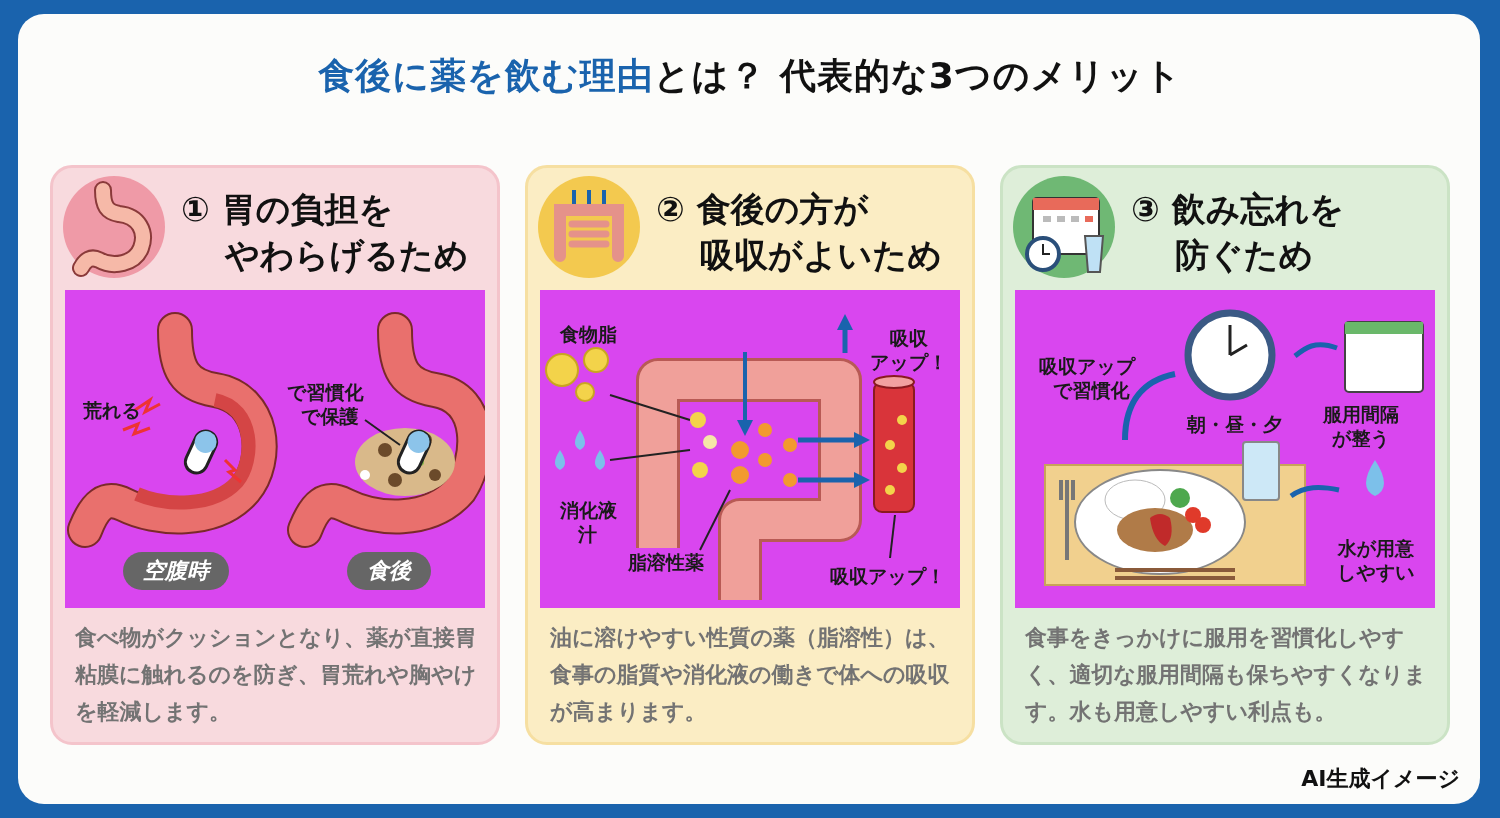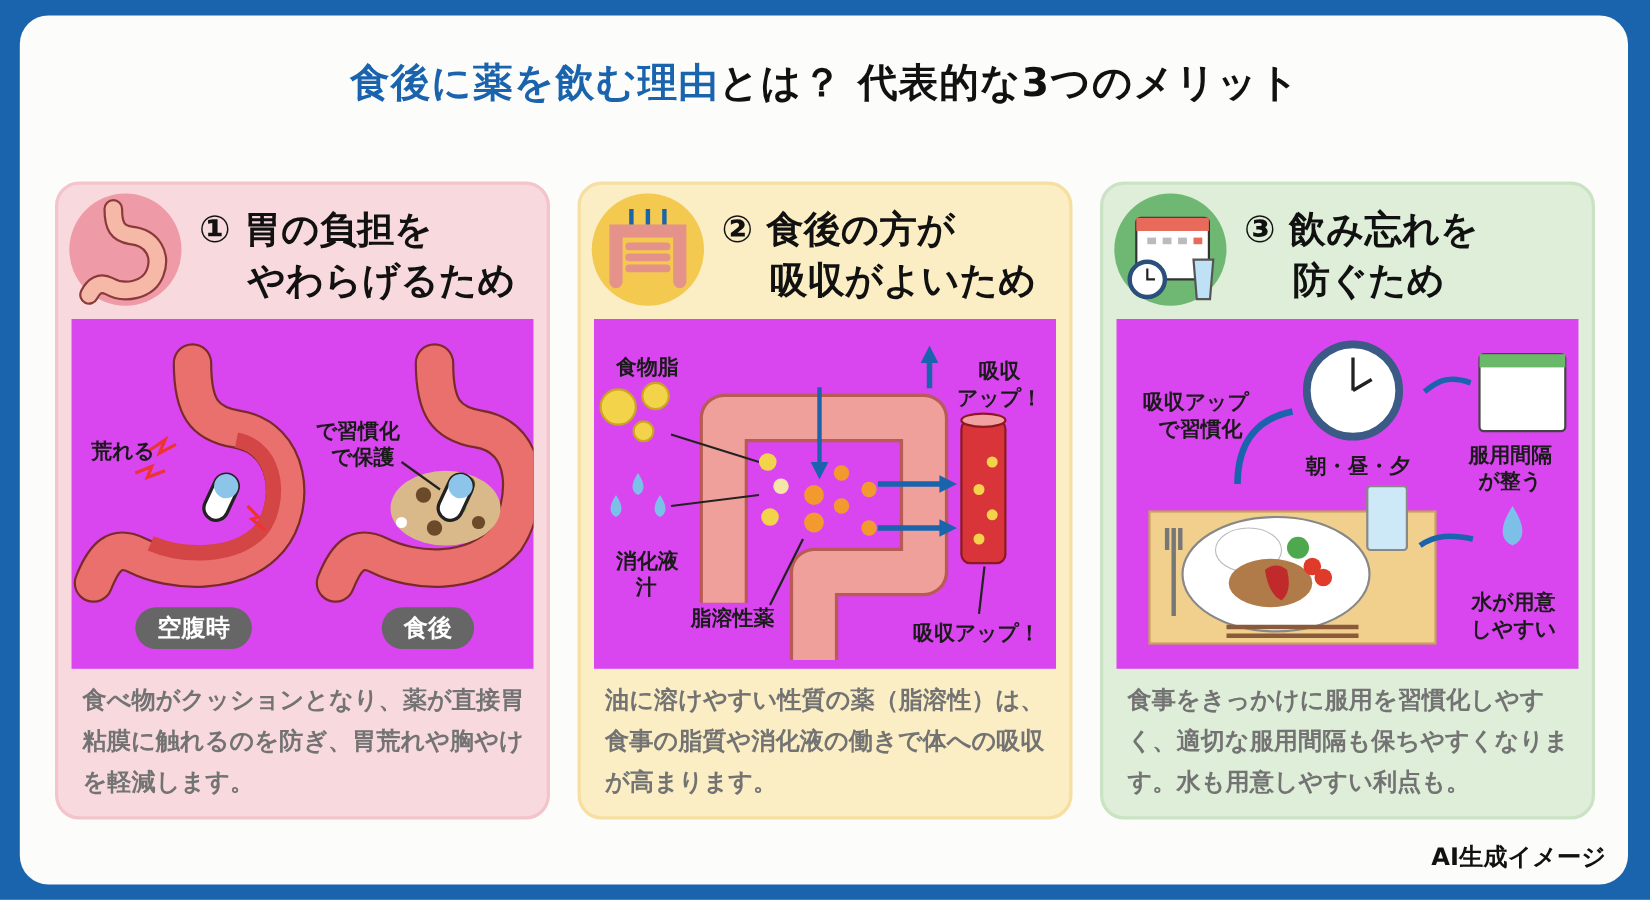--- a/index.html
+++ b/index.html
@@ -15,21 +15,21 @@
   .head{position:absolute;left:0;top:0;width:100%;height:122px;}
   .icon-circle{position:absolute;left:10px;top:8px;width:102px;height:102px;border-radius:50%;}
   .c1 .icon-circle{background:#ef9aa7;}
   .c2 .icon-circle{background:#f3c94f;}
   .c3 .icon-circle{background:#6fb874;}
   .head-text{position:absolute;left:128px;top:18px;font-weight:bold;font-size:34px;color:#111;line-height:46px;}
   .head-text .l2{padding-left:44px;display:block;}
   .illus{position:absolute;left:12px;top:122px;width:420px;height:318px;background:#d946ef;}
   .desc{position:absolute;left:22px;top:451px;width:410px;font-weight:bold;font-size:22px;line-height:37px;color:#737373;}
   .lbl{position:absolute;font-weight:bold;color:#1a1a1a;font-size:19px;line-height:24px;}
-  .pill{position:absolute;background:#666;color:#fff;font-weight:bold;font-size:22px;border-radius:20px;padding:4px 20px;}
+  .pill{position:absolute;background:#666;color:#fff;font-weight:bold;font-size:22px;border-radius:20px;padding:4px 20px;font-style:italic;}
   .footer{position:absolute;right:40px;bottom:24px;font-weight:bold;font-size:22px;color:#111;}
   svg{position:absolute;}
 </style>
 </head>
 <body>
 
 <div class="frame"></div>
 
 <div class="title">
   <span class="blue">食後に薬を飲む理由</span><span class="black">とは？ 代表的な3つのメリット</span>
@@ -179,19 +179,19 @@
         <circle cx="178" cy="225" r="8" fill="#e03a2a"></circle>
         <circle cx="188" cy="235" r="8" fill="#e03a2a"></circle>
       <rect x="228" y="152" width="36" height="58" rx="3" fill="#cde8f7" stroke="#888" stroke-width="2"></rect>
       <path d="M324 200 C305 196 290 196 276 206" stroke="#1a63ad" stroke-width="5" fill="none"></path>
       <path d="M360 170 q-18 28 0 36 q18 -8 0 -36z" fill="#7cc0ea"></path>
       <path d="M52 190 V270 M46 190 V210 M58 190 V210" stroke="#777" stroke-width="4"></path>
       <path d="M100 280 H220 M100 288 H220" stroke="#8a5a3a" stroke-width="4"></path>
     </svg>
     <div class="lbl" style="left:24px;top:64px;"><span>吸収アップ</span><br><span style="padding-left:14px">で習慣化</span></div>
     <div class="lbl" style="left:172px;top:122px;">朝・昼・夕</div>
-    <div class="lbl" style="left:320px;top:112px;text-align:center;"><span>服用間隔</span><br><span>が整う</span></div>
+    <div class="lbl" style="left:308px;top:112px;text-align:center;"><span>服用間隔</span><br><span>が整う</span></div>
     <div class="lbl" style="left:322px;top:246px;text-align:center;"><span>水が用意</span><br><span>しやすい</span></div>
   </div>
   <div class="desc">食事をきっかけに服用を習慣化しやすく、適切な服用間隔も保ちやすくなります。水も用意しやすい利点も。</div>
 </div>
 
 <div class="footer">AI生成イメージ</div>
 
 </body></html>

